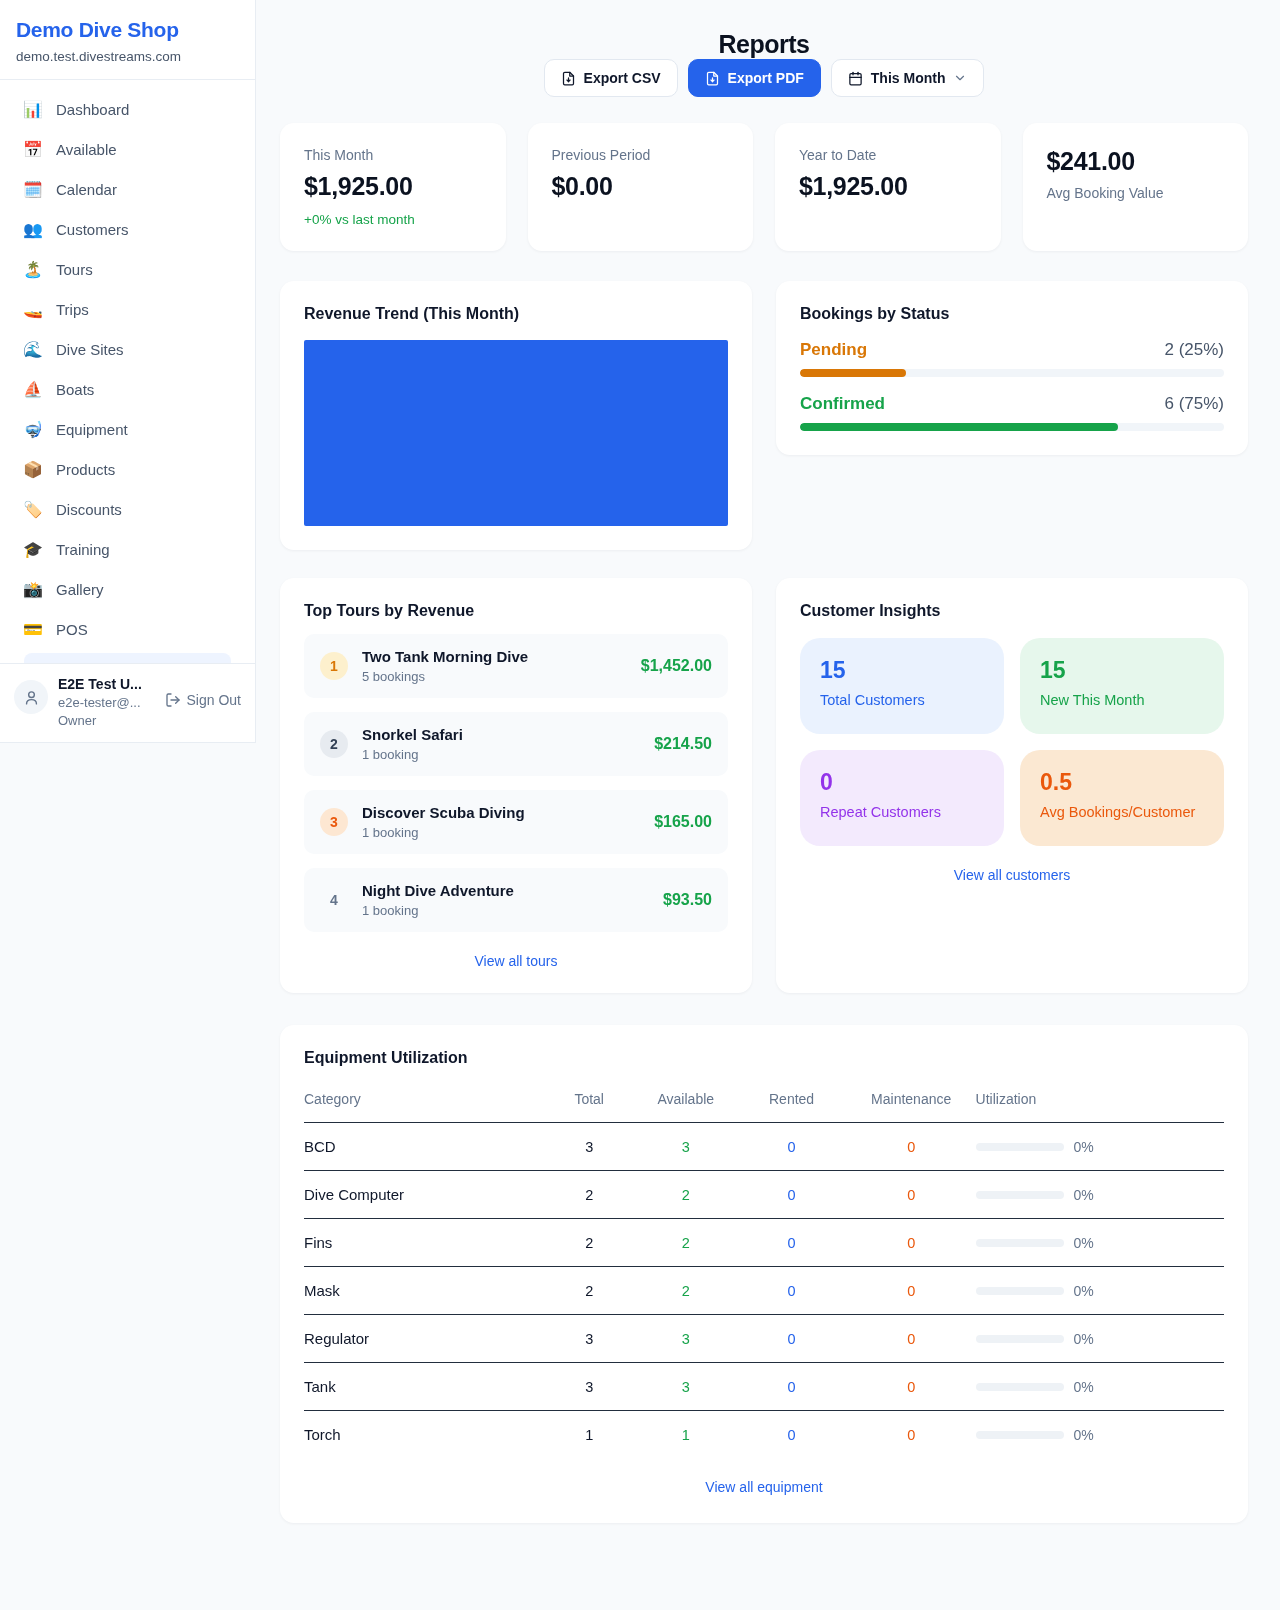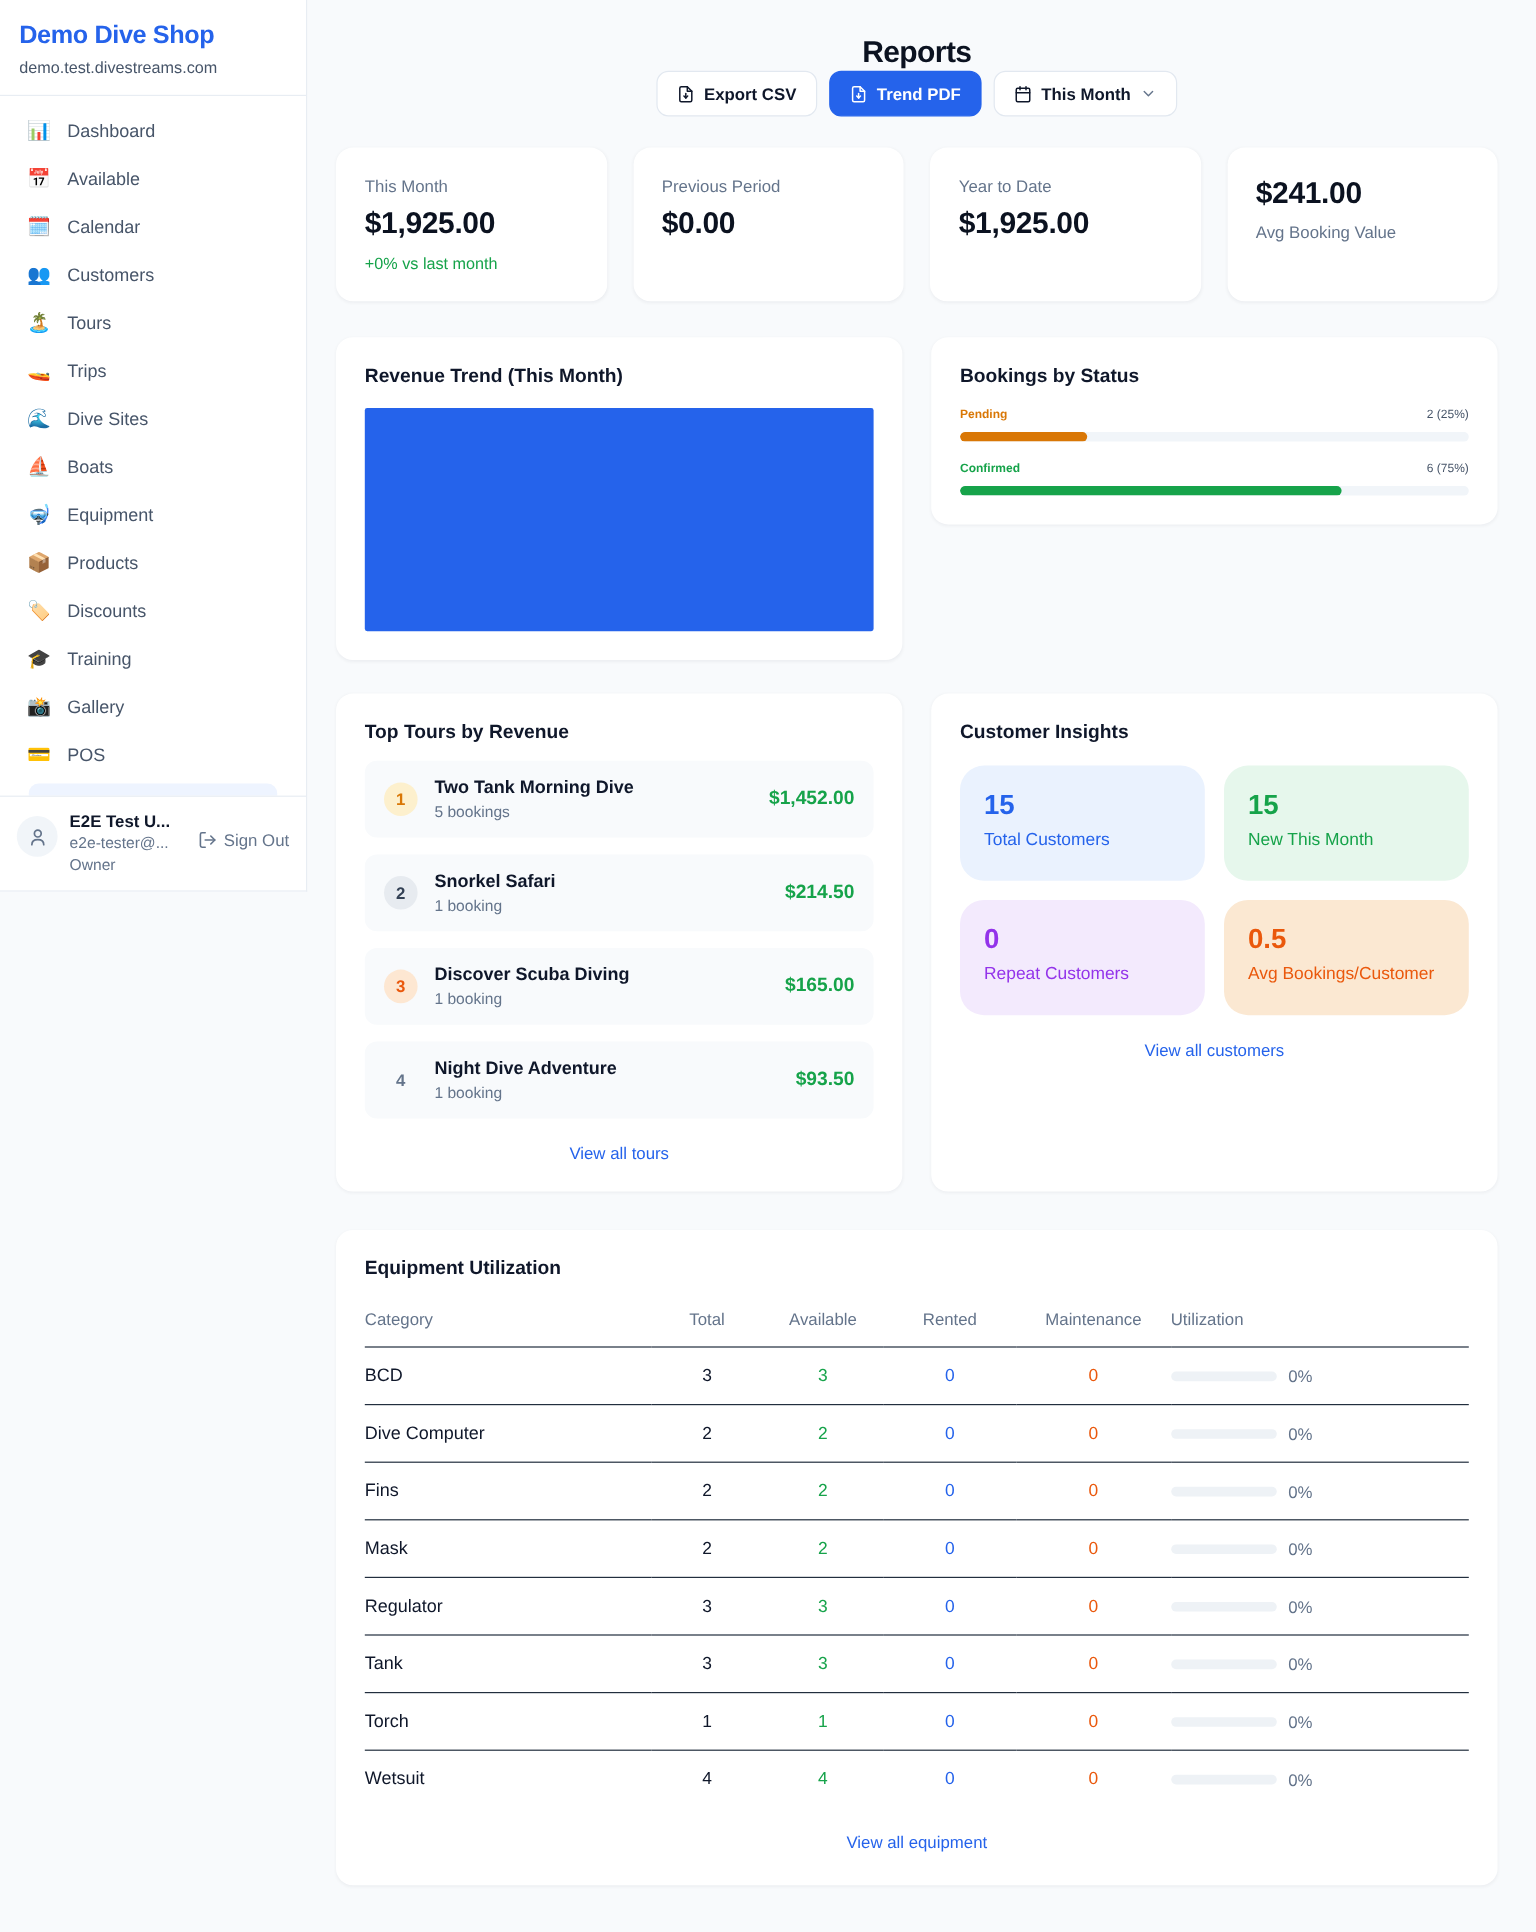--- a/index.html
+++ b/index.html
@@ -78,21 +78,21 @@
   .stat-value { font-size: 25px; font-weight: 700; color: #0b1220; margin-top: 9px; letter-spacing: -0.3px; }
   .stat-delta { font-size: 13.5px; color: #16a34a; margin-top: 11px; }
   .stat-card { min-height: 123px; }
   .stat-value-first { font-size: 25px; font-weight: 700; color: #0b1220; letter-spacing: -0.3px; }
   .stat-label-after { font-size: 14px; color: #64748b; margin-top: 9px; }
   .row2 { display: grid; grid-template-columns: 1fr 1fr; gap: 24px; margin-top: 30px; align-items: start; }
   .row3 { display: grid; grid-template-columns: 1fr 1fr; gap: 24px; margin-top: 28px; }
   .chart-block { margin-top: 17px; height: 186px; background: #2563eb; border-radius: 2px; }
   
   .status-row { margin-top: 17px; }
-  .status-head { display: flex; justify-content: space-between; align-items: baseline; font-size: 10px; }
+  .status-head { display: flex; justify-content: space-between; align-items: baseline; font-size: 17px; }
   .status-label { font-weight: 600; }
   .status-label.pending { color: #d97706; }
   .status-label.confirmed { color: #16a34a; }
   .status-count { color: #475569; }
   .track { height: 8px; background: #f1f5f9; border-radius: 99px; margin-top: 9px; overflow: hidden; }
   .fill { height: 100%; border-radius: 99px; }
   .fill.pending { background: #d97706; }
   .fill.confirmed { background: #16a34a; }
   
   .tour-row {
@@ -251,21 +251,21 @@
           </svg>
         <span>Export CSV</span>
       </button>
       <button class="btn btn-primary">
         <svg width="15" height="15" viewBox="0 0 24 24" fill="none" stroke="currentColor" stroke-width="2" stroke-linecap="round" stroke-linejoin="round">
             <path d="M14 2H6a2 2 0 0 0-2 2v16a2 2 0 0 0 2 2h12a2 2 0 0 0 2-2V8z"></path>
             <path d="M14 2v6h6"></path>
             <path d="M12 11v6"></path>
             <path d="M9.5 14.5 12 17l2.5-2.5"></path>
           </svg>
-        <span>Trend PDF</span>
+        <span>Export PDF</span>
       </button>
       <button class="btn">
         <svg width="15" height="15" viewBox="0 0 24 24" fill="none" stroke="currentColor" stroke-width="2" stroke-linecap="round" stroke-linejoin="round">
             <rect x="3" y="4" width="18" height="18" rx="2"></rect>
             <line x1="16" y1="2" x2="16" y2="6"></line>
             <line x1="8" y1="2" x2="8" y2="6"></line>
             <line x1="3" y1="10" x2="21" y2="10"></line>
           </svg>
         <span>This Month</span>
         <svg width="14" height="14" viewBox="0 0 24 24" fill="none" stroke="#64748b" stroke-width="2" stroke-linecap="round" stroke-linejoin="round">
@@ -491,31 +491,18 @@
           <td class="c-avail">1</td>
           <td class="c-rent">0</td>
           <td class="c-maint">0</td>
           <td>
               <div class="util-cell">
                 <div class="ubar"></div>
                 <span class="upct">0%</span>
               </div>
             </td>
         </tr>
-        <tr>
-          <td class="cat">Wetsuit</td>
-          <td>4</td>
-          <td class="c-avail">4</td>
-          <td class="c-rent">0</td>
-          <td class="c-maint">0</td>
-          <td>
-              <div class="util-cell">
-                <div class="ubar"></div>
-                <span class="upct">0%</span>
-              </div>
-            </td>
-        </tr>
       </tbody>
     </table>
     <a class="view-link">View all equipment</a>
   </section>
 
 </main>
 
 </body></html>

